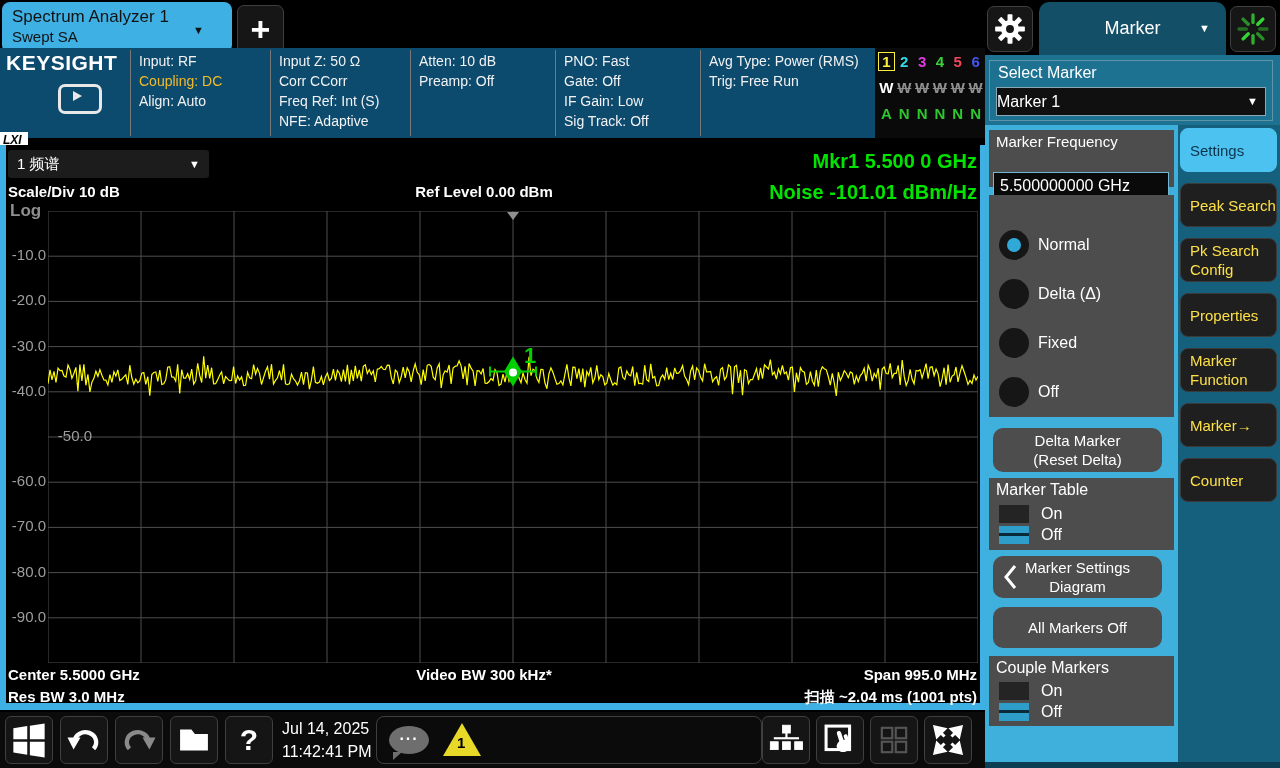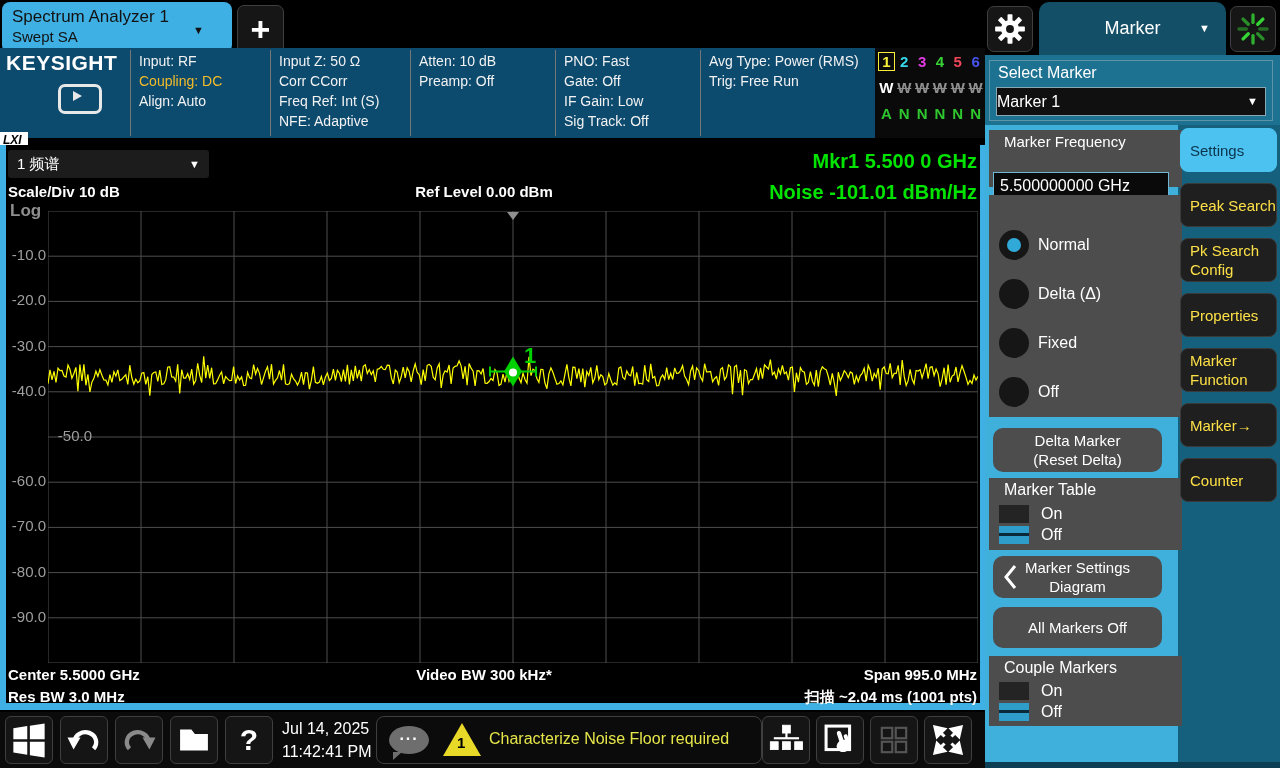--- a/index.html
+++ b/index.html
@@ -56,21 +56,21 @@
   #rp-bg{left:985px;top:55px;width:295px;height:713px;background:#15607c;}
   #select-strip{left:985px;top:55px;width:295px;height:70px;background:#1d7191;}
   #sel-box{left:989px;top:60px;width:284px;height:61px;border:1px solid #5e93a8;box-sizing:border-box;}
   #sel-label{position:absolute;left:8px;top:3px;font-size:16px;}
   #sel-dd{position:absolute;left:6px;top:26px;width:270px;height:29px;background:#101010;
           border:1px solid #8aa7b5;box-sizing:border-box;font-size:16px;line-height:27px;
           padding-left:0;cursor:pointer;}
   #sel-dd .dd{position:absolute;right:7px;top:0;font-size:11px;}
   #content-panel{left:985px;top:125px;width:193px;height:637px;background:#3fafdc;}
   #rp-bottom{left:985px;top:762px;width:295px;height:6px;background:#0d3f54;}
-  .grp{position:absolute;background:#4d4d4d;color:#fff;padding-left:8px;}
+  .grp{position:absolute;background:#4d4d4d;color:#fff;}
   .grp-label{font-size:16px;padding:3px 0 0 7px;}
   #mf-group{left:4px;top:5px;width:185px;height:57px;}
   #mf-group .grp-label{font-size:15px;}
   #mf-value{position:absolute;left:4px;top:26px;width:176px;height:27px;background:#0a0a0a;
             border:1px solid #6fb7d4;box-sizing:border-box;font-size:16px;line-height:25px;
             padding-left:6px;cursor:text;margin-top:16px;}
   #mode-group{left:4px;top:70px;width:185px;height:222px;}
   #mode-group .grp-label{font-size:17px;padding-top:5px;}
   .radio-row{position:absolute;left:10px;height:32px;display:flex;align-items:center;cursor:pointer;}
   .radio{width:30px;height:30px;border-radius:50%;background:#161616;position:relative;flex:none;}
@@ -410,21 +410,20 @@
       <span class="q">?</span>
     </div>
     <div id="tb-date">
       <div>Jul 14, 2025</div>
       <div>11:42:41 PM</div>
     </div>
     <div id="msg-box">
       <div id="bubble"><span>···</span></div>
       <div id="warn-tri"></div>
       <div id="warn-count">1</div>
-      <div id="alert-text">Characterize Noise Floor required</div>
     </div>
     <div class="tb-btn" style="left:762px;">
       <svg width="40" height="40" viewBox="0 0 46 46">
         <g fill="#fff" stroke="#fff">
           <rect x="19" y="6" width="9" height="9"></rect>
           <line x1="23.5" y1="15" x2="23.5" y2="21" stroke-width="2.5"></line>
           <line x1="9" y1="21" x2="38" y2="21" stroke-width="2.5"></line>
           <rect x="5" y="25" width="9" height="9"></rect>
           <rect x="19" y="25" width="9" height="9"></rect>
           <rect x="33" y="25" width="9" height="9"></rect>

